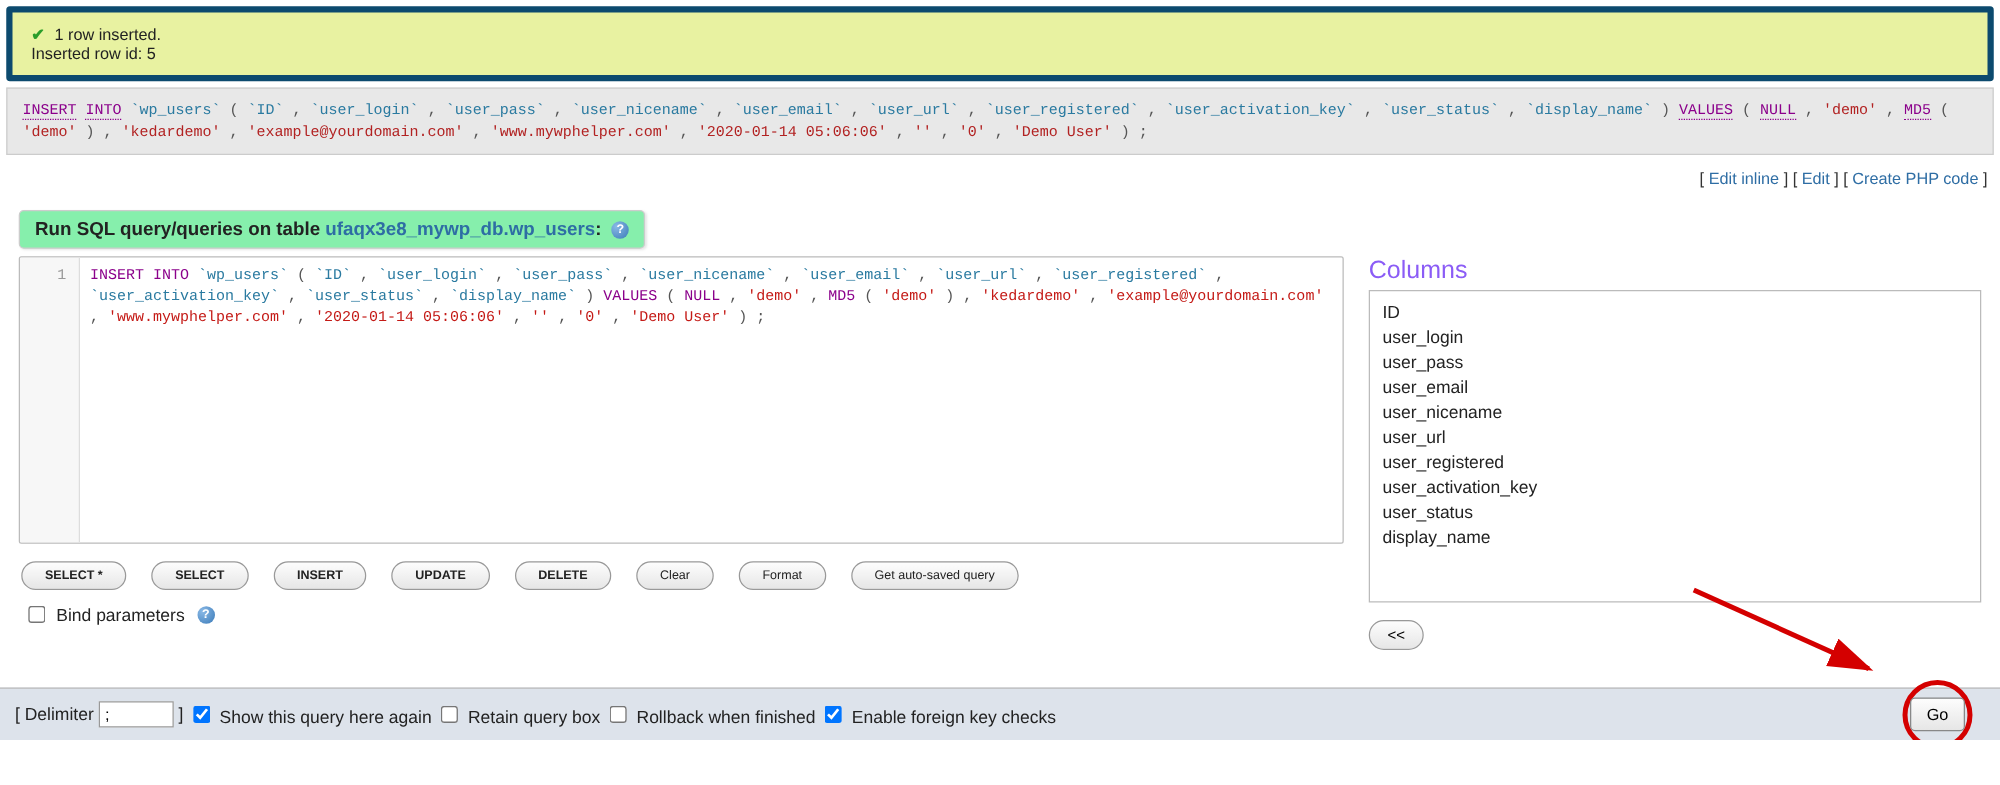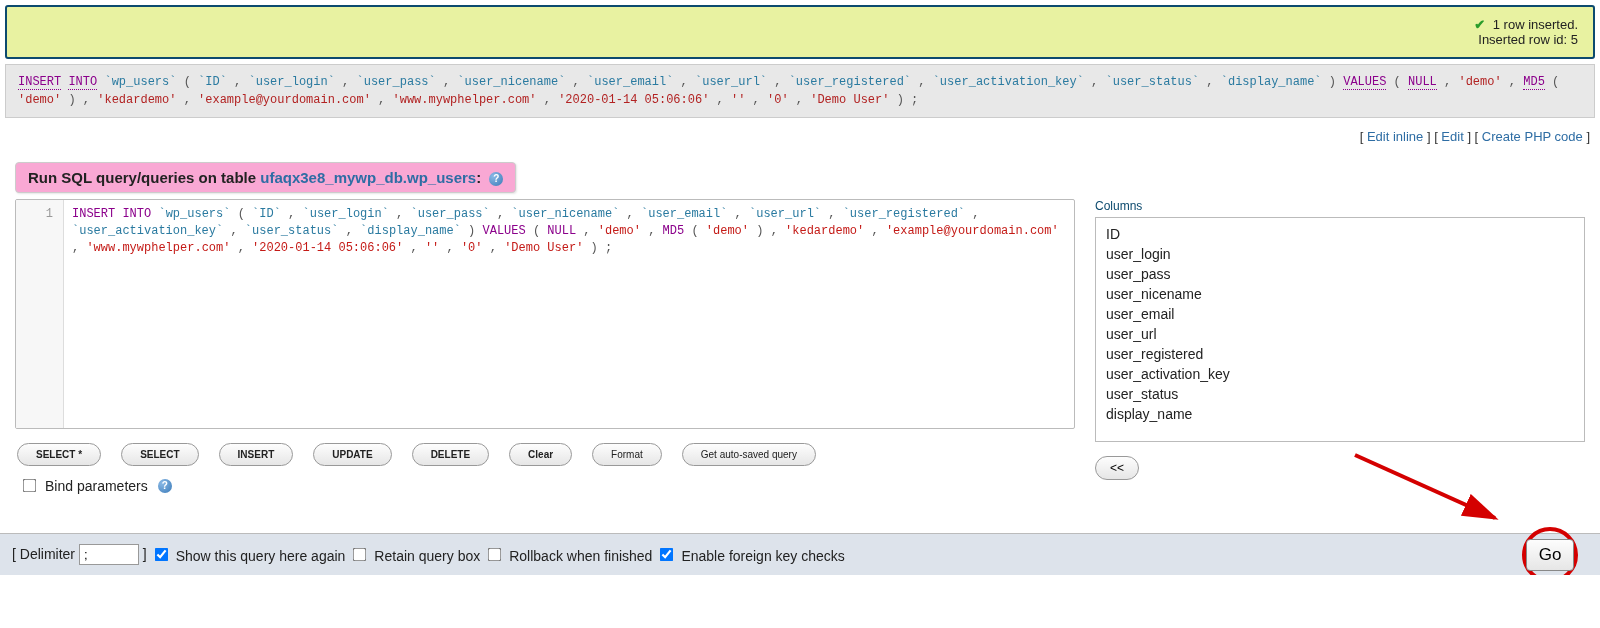--- a/index.html
+++ b/index.html
@@ -5,25 +5,24 @@
   * { box-sizing: border-box; }
   body {
     margin: 0;
     font-family: Arial, Helvetica, sans-serif;
     font-size: 13px;
     color: #222;
     background: #fff;
   }
   .success-box {
     background: #e8f2a1;
-    border: 2px solid #0c4a6e;
+    border: 5px solid #0c4a6e;
     padding: 10px 15px;
     margin: 5px;
     border-radius: 3px;
-    text-align: right;
   }
   .success-box .check {
     color: #2a9d2a;
     font-weight: bold;
     margin-right: 4px;
   }
   .sql-display {
     background: #e8e8e8;
     border: 1px solid #ccc;
     padding: 8px 12px;
@@ -38,21 +37,21 @@
   .sql-punc { color: #555; }
   .action-links {
     text-align: right;
     font-size: 13px;
     padding: 6px 10px 10px 10px;
     color: #333;
   }
   .action-links a { color: #2e6da4; text-decoration: none; }
   .sql-title-bar {
     display: inline-block;
-    background: #f9a8d4;
+    background: #86efac;
     border: 1px solid #ccc;
     border-radius: 4px;
     padding: 6px 12px;
     margin: 8px 0 0 15px;
     font-size: 15px;
     box-shadow: 1px 1px 2px rgba(0,0,0,0.1);
   }
   .sql-title-bar b { font-weight: bold; }
   .help-icon {
     display: inline-block;
@@ -123,24 +122,24 @@
     cursor: pointer;
     color: #222;
   }
   .bind-row {
     margin: 8px 4px;
     font-size: 14px;
     display: flex;
     align-items: center;
     gap: 6px;
   }
-  .columns-header { font-size: 12px; margin: 0 0 4px 0; color: #0c4a6e; }
+  .columns-header { font-size: 20px; margin: 0 0 4px 0; color: #8b5cf6; }
   .columns-list {
     border: 1px solid #bbb;
-    height: 225px;
+    height: 250px;
     overflow-y: scroll;
     padding: 6px 10px;
     font-size: 14px;
     background: #fff;
   }
   .columns-list div { padding: 2px 0; cursor: default; }
   .small-btn {
     background: linear-gradient(#fdfdfd,#e6e6e6);
     border: 1px solid #999;
     border-radius: 12px;
@@ -178,21 +177,21 @@
     display: flex;
     align-items: center;
     justify-content: center;
     pointer-events: none;
   }
   .go-btn {
     background: linear-gradient(#fdfdfd,#e6e6e6);
     border: 1px solid #888;
     border-radius: 4px;
     padding: 5px 12px;
-    font-size: 17px;
+    font-size: 13px;
     cursor: pointer;
     pointer-events: auto;
   }
   .arrow-svg {
     position: absolute;
     right: 60px;
     bottom: 35px;
     pointer-events: none;
   }
   input[type=checkbox] { transform: scale(1.05); }
@@ -232,38 +231,38 @@
         <div>1</div>
       </div>
       <div class="code-area" id="code-area"><span class="ed-kw">INSERT</span> <span class="ed-kw">INTO</span> <span class="ed-ident">`wp_users`</span> <span class="ed-punc">(</span> <span class="ed-ident">`ID`</span> <span class="ed-punc">,</span> <span class="ed-ident">`user_login`</span> <span class="ed-punc">,</span> <span class="ed-ident">`user_pass`</span> <span class="ed-punc">,</span> <span class="ed-ident">`user_nicename`</span> <span class="ed-punc">,</span> <span class="ed-ident">`user_email`</span> <span class="ed-punc">,</span> <span class="ed-ident">`user_url`</span> <span class="ed-punc">,</span> <span class="ed-ident">`user_registered`</span> <span class="ed-punc">,</span> <span class="ed-ident">`user_activation_key`</span> <span class="ed-punc">,</span> <span class="ed-ident">`user_status`</span> <span class="ed-punc">,</span> <span class="ed-ident">`display_name`</span> <span class="ed-punc">)</span> <span class="ed-kw">VALUES</span> <span class="ed-punc">(</span> <span class="ed-kw">NULL</span> <span class="ed-punc">,</span> <span class="ed-str">'demo'</span> <span class="ed-punc">,</span> <span class="ed-kw">MD5</span> <span class="ed-punc">(</span> <span class="ed-str">'demo'</span> <span class="ed-punc">)</span> <span class="ed-punc">,</span> <span class="ed-str">'kedardemo'</span> <span class="ed-punc">,</span> <span class="ed-str">'example@yourdomain.com'</span> <span class="ed-punc">,</span> <span class="ed-str">'www.mywphelper.com'</span> <span class="ed-punc">,</span> <span class="ed-str">'2020-01-14 05:06:06'</span> <span class="ed-punc">,</span> <span class="ed-str">''</span> <span class="ed-punc">,</span> <span class="ed-str">'0'</span> <span class="ed-punc">,</span> <span class="ed-str">'Demo User'</span> <span class="ed-punc">)</span> <span class="ed-punc">;</span> </div>
     </div>
     <div class="btn-row">
       <button class="pill-btn">SELECT *</button>
       <button class="pill-btn">SELECT</button>
       <button class="pill-btn">INSERT</button>
       <button class="pill-btn">UPDATE</button>
       <button class="pill-btn">DELETE</button>
-      <button class="pill-btn" style="font-weight:bold">Clear</button>
+      <button class="pill-btn" style="font-weight:normal">Clear</button>
       <button class="pill-btn" style="font-weight:normal">Format</button>
       <button class="pill-btn" style="font-weight:normal">Get auto-saved query</button>
     </div>
     <div class="bind-row">
       <input type="checkbox" id="cb-bind" style="">
       <span>Bind parameters</span>
       <span class="help-icon">?</span>
     </div>
   </div>
   <div class="right-col">
     <div class="columns-header">Columns</div>
     <div class="columns-list" id="columns-list">
         <div>ID</div>
         <div>user_login</div>
         <div>user_pass</div>
+        <div>user_email</div>
         <div>user_nicename</div>
-        <div>user_email</div>
         <div>user_url</div>
         <div>user_registered</div>
         <div>user_activation_key</div>
         <div>user_status</div>
         <div>display_name</div>
       </div>
     <button class="small-btn">&lt;&lt;</button>
   </div>
 </div>
 

